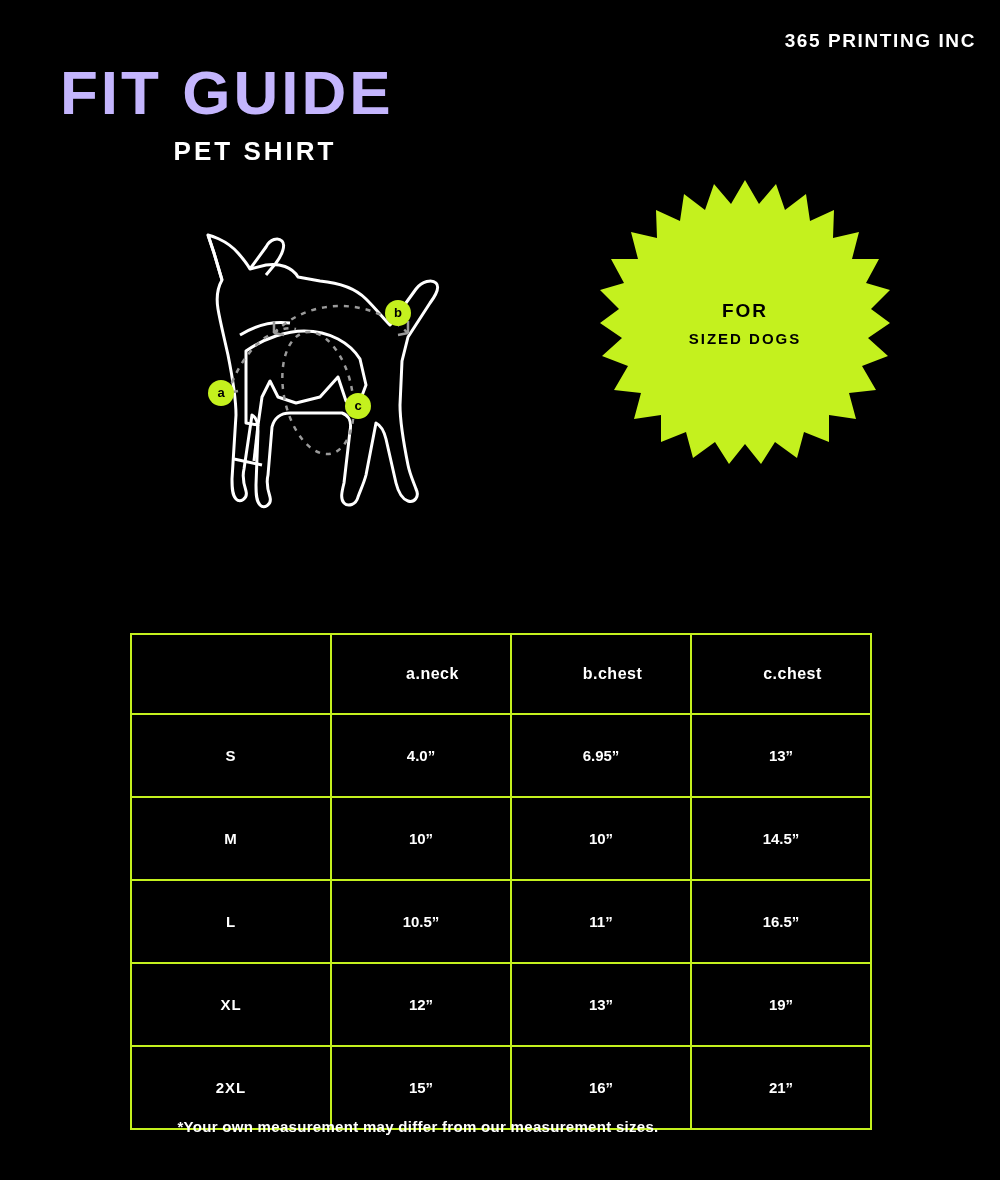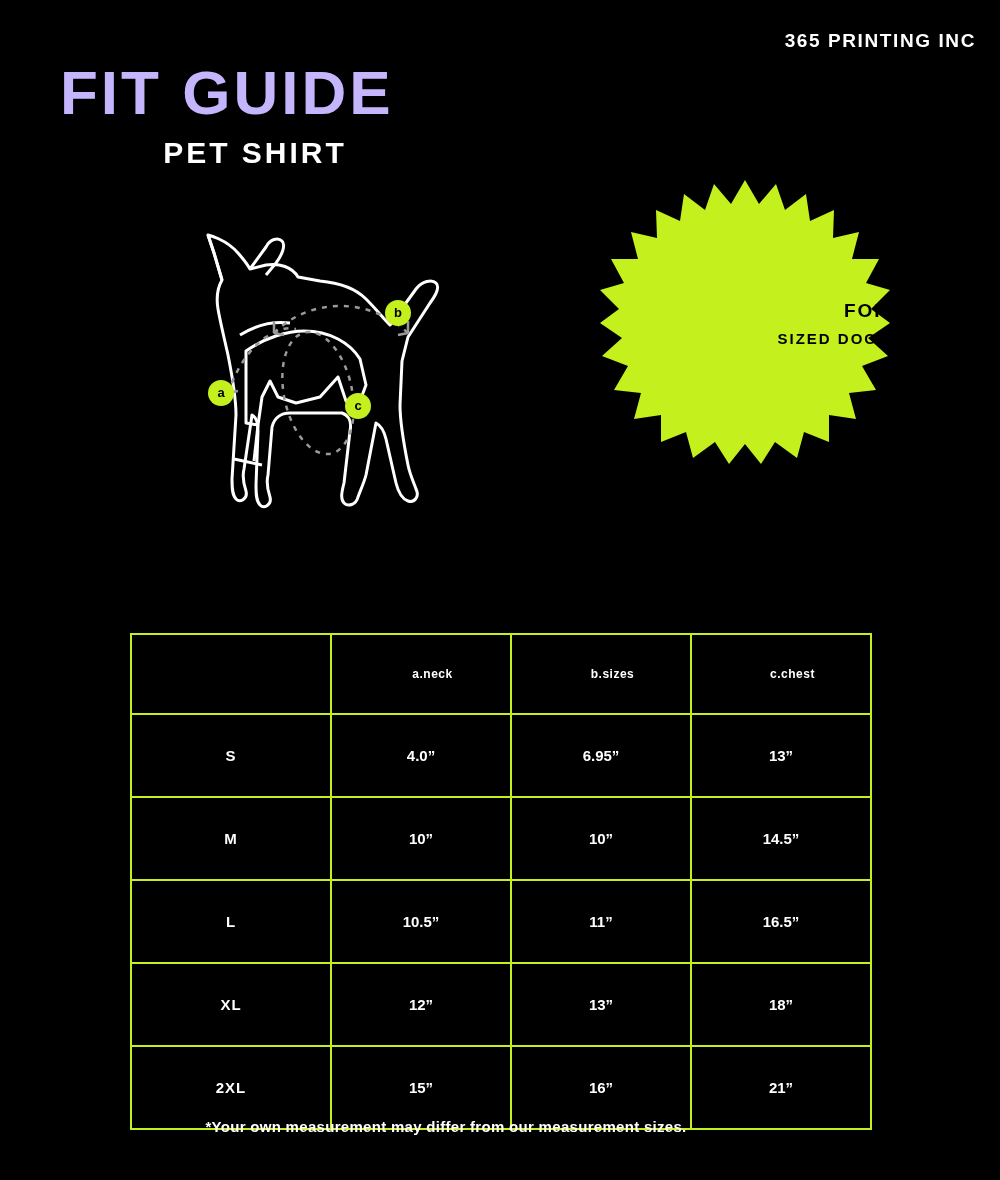--- a/index.html
+++ b/index.html
@@ -35,21 +35,21 @@
   .fit-title {
     font-size: 62px;
     line-height: 62px;
     font-weight: bold;
     color: #c4b5fd;
     letter-spacing: 3px;
   }
   .fit-sub {
     margin-top: 12px;
     text-align: center;
-    font-size: 30px;
+    font-size: 26px;
     font-weight: bold;
     letter-spacing: 3px;
     color: #ffffff;
     width: 390px;
   }
 
   
   .dog-wrap {
     position: absolute;
     left: 170px;
@@ -84,21 +84,21 @@
     height: 290px;
   }
   .burst-text {
     position: absolute;
     left: 0;
     top: 0;
     width: 290px;
     height: 290px;
     display: flex;
     flex-direction: column;
-    align-items: flex-end;
+    align-items: center;
     justify-content: center;
     color: #000000;
     text-align: center;
   }
   .burst-for {
     font-size: 19px;
     font-weight: bold;
     letter-spacing: 2px;
     margin-bottom: 2px;
   }
@@ -128,21 +128,21 @@
     table-layout: fixed;
   }
   table.size-table td, table.size-table th {
     border: 2px solid #c4f11e;
     text-align: center;
     color: #ffffff;
     font-weight: bold;
   }
   table.size-table th {
     height: 76px;
-    font-size: 12px;
+    font-size: 16px;
     letter-spacing: 0.5px;
     padding-left: 24px;
   }
   table.size-table td {
     height: 79px;
     font-size: 15px;
   }
   td.size-label {
     font-size: 26px;
     letter-spacing: 1px;
@@ -153,21 +153,20 @@
   .footnote {
     position: absolute;
     left: 0;
     top: 1118px;
     width: 836px;
     text-align: center;
     font-size: 15px;
     font-weight: bold;
     color: #ffffff;
     letter-spacing: 0.3px;
-    padding-left: 28px;
   }
 </style>
 </head>
 <body>
 
 <div class="brand">365 PRINTING INC</div>
 
 <div class="title-block">
   <div class="fit-title">FIT GUIDE</div>
   <div class="fit-sub">PET SHIRT</div>
@@ -240,21 +239,21 @@
     <colgroup>
       <col class="c-size">
         <col class="c-val">
         <col class="c-val">
         <col class="c-val">
     </colgroup>
     <thead>
       <tr>
         <th></th>
         <th>a.neck</th>
-        <th>b.sizes</th>
+        <th>b.chest</th>
         <th>c.chest</th>
       </tr>
     </thead>
     <tbody>
       <tr>
         <td class="size-label">S</td>
         <td>4.0”</td>
         <td>6.95”</td>
         <td>13”</td>
       </tr>
@@ -267,21 +266,21 @@
       <tr>
         <td class="size-label">L</td>
         <td>10.5”</td>
         <td>11”</td>
         <td>16.5”</td>
       </tr>
       <tr>
         <td class="size-label">XL</td>
         <td>12”</td>
         <td>13”</td>
-        <td>18”</td>
+        <td>19”</td>
       </tr>
       <tr>
         <td class="size-label">2XL</td>
         <td>15”</td>
         <td>16”</td>
         <td>21”</td>
       </tr>
     </tbody>
   </table>
 </div>

